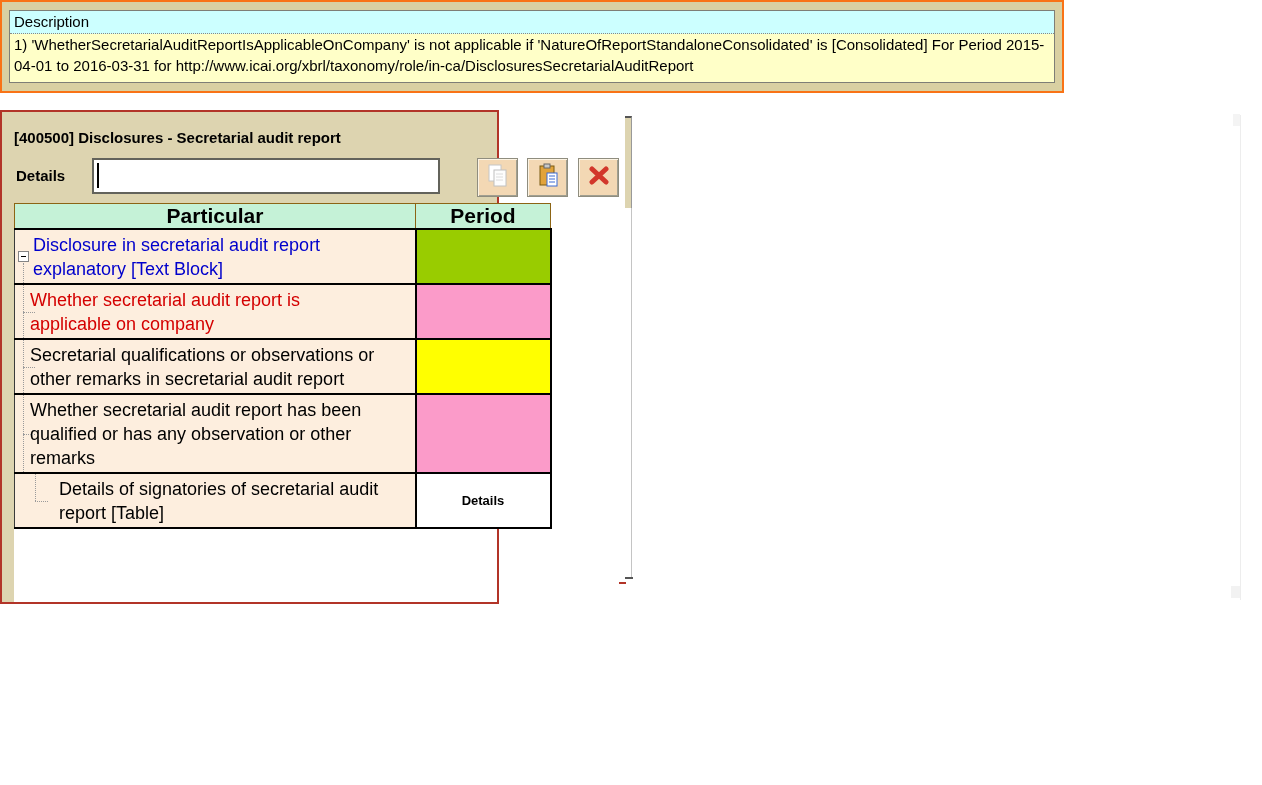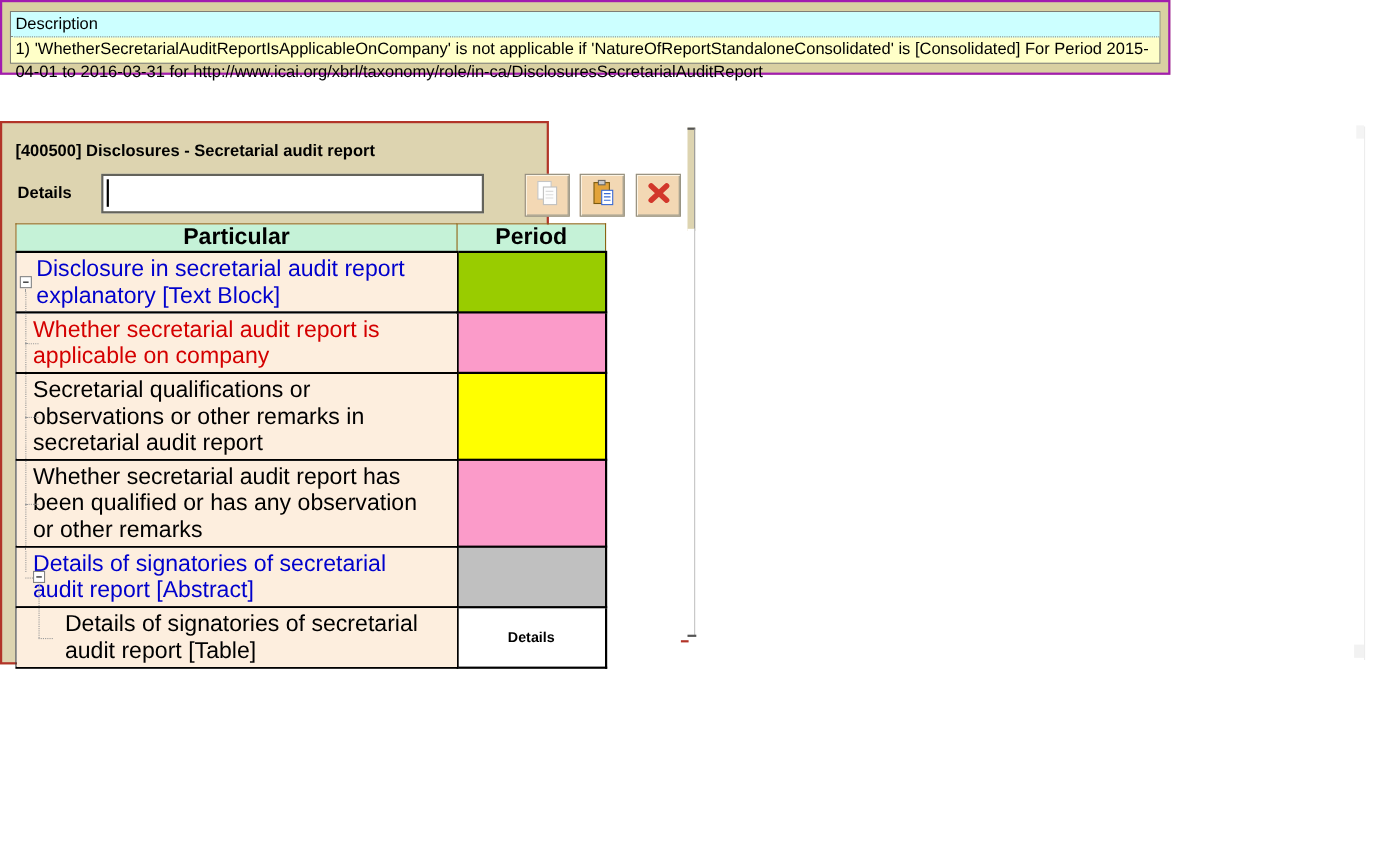--- a/index.html
+++ b/index.html
@@ -4,22 +4,22 @@
 <style>
   html,body{margin:0;padding:0;}
   body{
     width:1262px;height:785px;overflow:hidden;position:relative;
     background:#ffffff;
     font-family:"Liberation Sans", sans-serif;
     -webkit-font-smoothing:antialiased;
   }
   
   .desc-panel{
-    position:absolute;left:0;top:0;width:1064px;height:68px;
-    box-sizing:border-box;border:2px solid #a21caf;background:#d9d0a2;
+    position:absolute;left:0;top:0;width:1064px;height:93px;
+    box-sizing:border-box;border:2px solid #f97316;background:#d9d0a2;
     padding:8px 7px;
   }
   .desc-inner{
     height:100%;box-sizing:border-box;border:1px solid #7e7e76;background:#ffffc8;
   }
   .desc-header{
     background:#ccffff;height:22px;line-height:22px;padding-left:4px;
     font-size:15px;color:#000;border-bottom:1px dotted #8a8a82;
   }
   .desc-body{
@@ -59,21 +59,21 @@
     border-collapse:collapse;table-layout:fixed;width:536px;
   }
   table.tax-table col.c1{width:401px;} table.tax-table col.c2{width:135px;}
   .tax-table th{
     background:#c5f2d7;border:1px solid #8c6414;border-bottom:2px solid #000;
     height:23px;font-size:21px;font-weight:bold;color:#000;text-align:center;padding:0;
   }
   .tax-table td{border:2px solid #000;}
   .label-cell{
     background:#fdeede;position:relative;vertical-align:top;
-    font-size:21px;line-height:24px;padding:3px 32px 2px 30px;
+    font-size:18px;line-height:24px;padding:3px 32px 2px 30px;
     border-left:1px solid #3a3a3a !important;
   }
   .label-cell.ind-1{padding-left:18px;}
   .label-cell.ind-2{padding-left:15px;}
   .label-cell.ind-3{padding-left:44px;}
   .value-cell{
     text-align:center;vertical-align:middle;
     font-size:13px;font-weight:bold;color:#000;
   }
   
@@ -200,32 +200,20 @@
     <td class="label-cell ind-2">
       <div class="tree-deco">
                 <div class="vline" style="left: 8px; top: 0px; bottom: 0px;"></div>
                 <div class="hstub" style="left: 8px; width: 12px;"></div>
               </div>
       <span class="row-label" style="color: rgb(0, 0, 0);">Whether secretarial audit report has been qualified or has any observation or other remarks</span>
     </td>
     <td class="value-cell" style="background: rgb(251, 155, 201);"></td>
   </tr>
 
-  <tr>
-    <td class="label-cell ind-2">
-      <div class="tree-deco">
-                <div class="vline" style="left: 8px; top: 0px; height: calc(50% - 5px);"></div>
-                <div class="hstub" style="left: 8px; width: 7px;"></div>
-                <div class="minusbox" style="left: 15px;"></div>
-                <div class="vline" style="left: 20px; top: calc(50% + 6px); bottom: 0px;"></div>
-              </div>
-      <span class="row-label" style="color: rgb(0, 0, 204);">Details of signatories of secretarial audit report [Abstract]</span>
-    </td>
-    <td class="value-cell" style="background: rgb(192, 192, 192);"></td>
-  </tr>
 
   <tr>
     <td class="label-cell ind-3">
       <div class="tree-deco">
                 <div class="vline" style="left: 20px; top: 0px; height: 50%;"></div>
                 <div class="hstub" style="left: 20px; width: 13px;"></div>
               </div>
       <span class="row-label" style="color: rgb(0, 0, 0);">Details of signatories of secretarial audit report [Table]</span>
     </td>
     <td class="value-cell" style="background: rgb(255, 255, 255);">Details</td>

